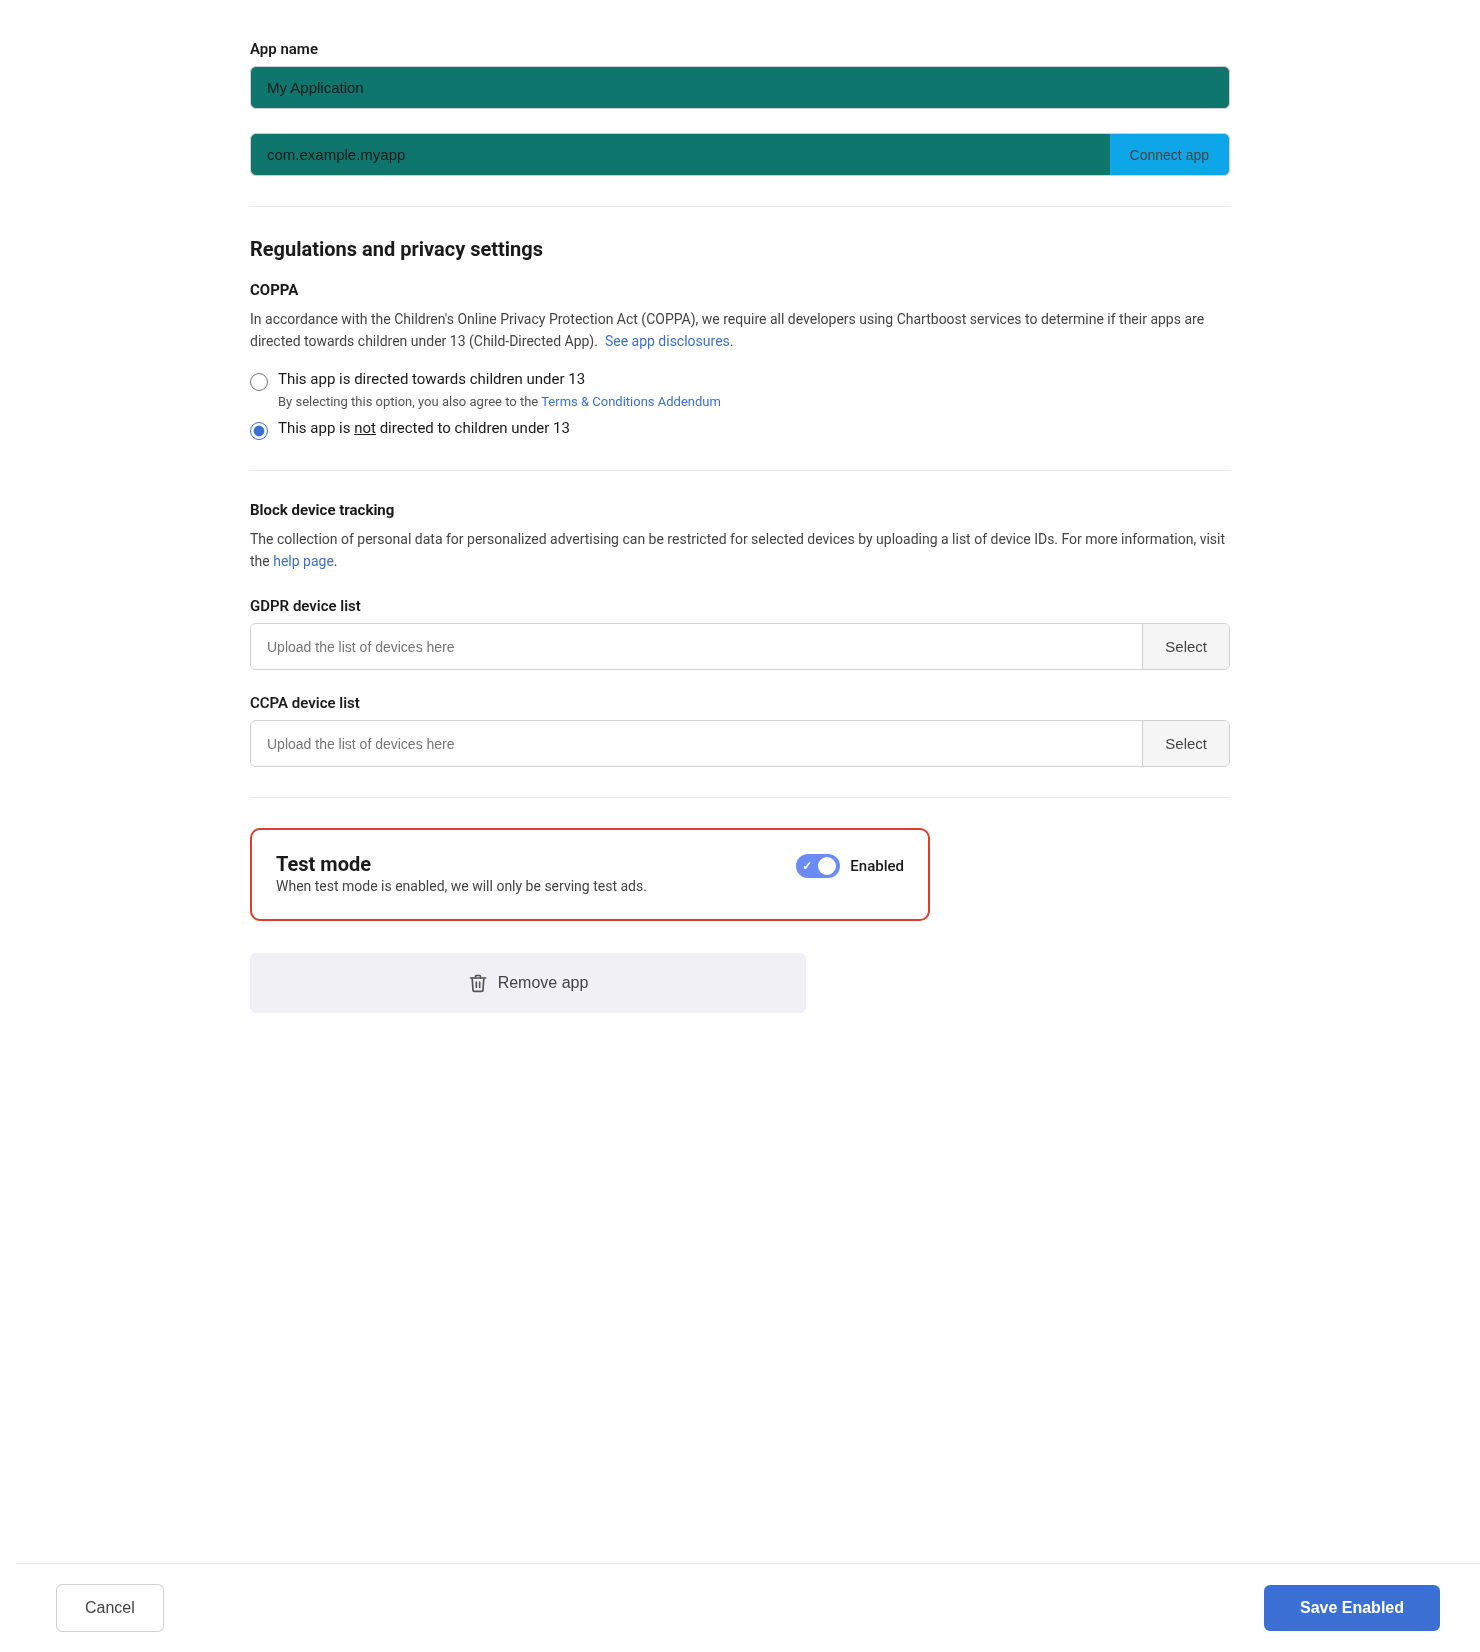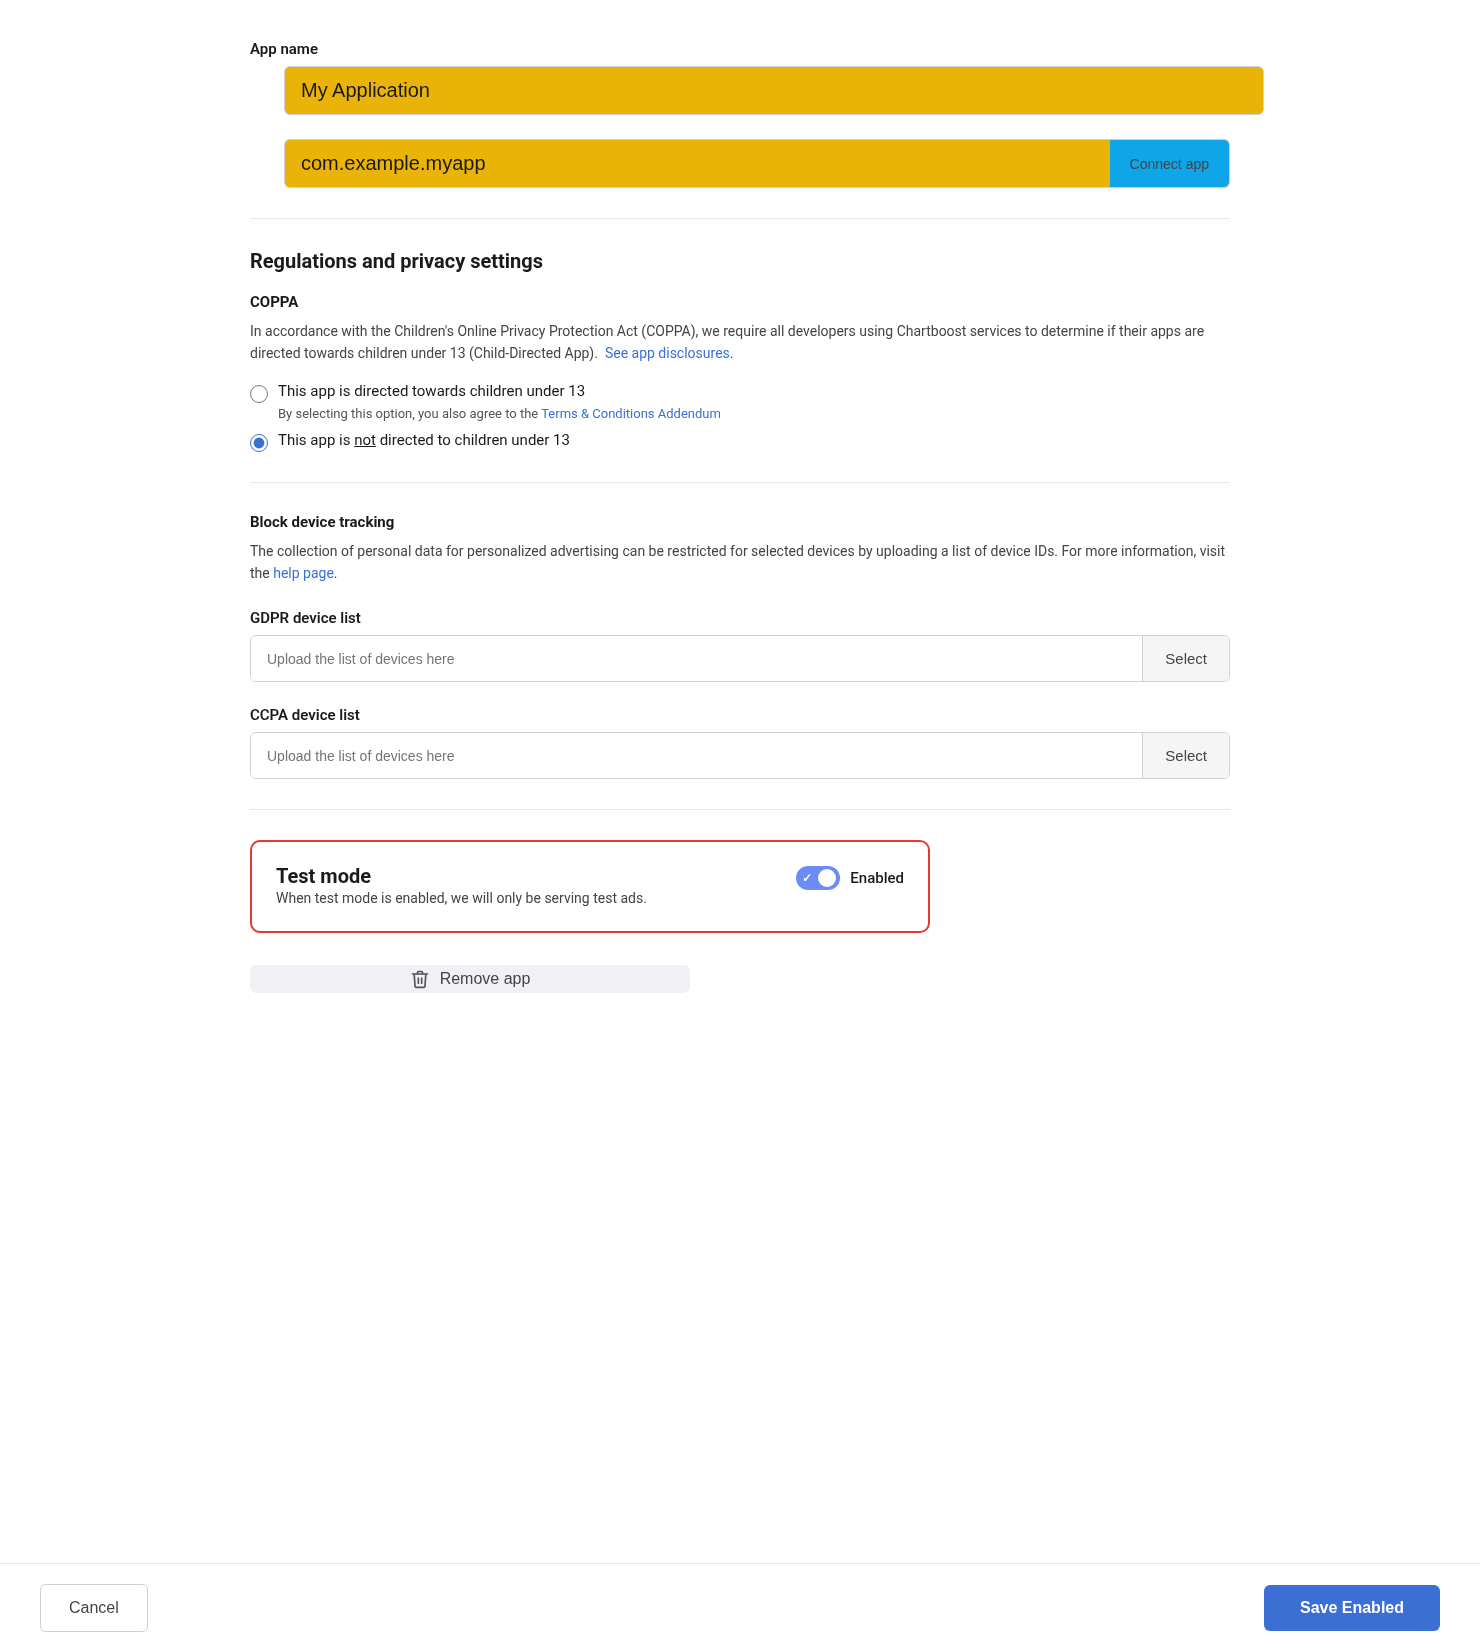--- a/index.html
+++ b/index.html
@@ -34,25 +34,24 @@
       color: #1a1a1a;
       margin-bottom: 8px;
       display: block;
     }
 
     .text-input {
       width: 100%;
       padding: 12px 16px;
       border: 1.5px solid #d0d0d0;
       border-radius: 6px;
-      font-size: 20px;
-      color: #1a1a1a;
-      background: #eab308;
+      font-size: 15px;
+      color: #1a1a1a;
+      background: #0f766e;
       outline: none;
-      margin-left: 34px;
     }
 
     .input-with-button {
       display: flex;
       align-items: stretch;
     }
 
     .input-with-button .text-input {
       border-radius: 6px 0 0 6px;
       border-right: none;
@@ -279,43 +278,43 @@
       color: #1a1a1a;
       font-weight: 500;
     }
 
     
     .remove-app-btn {
       display: flex;
       align-items: center;
       justify-content: center;
       gap: 10px;
-      padding: 4px 30px;
+      padding: 20px 30px;
       background: #f0f0f5;
       border: none;
       border-radius: 6px;
       color: #444;
       font-size: 16px;
       font-weight: 500;
       cursor: pointer;
-      width: 440px;
+      width: 556px;
       margin-bottom: 40px;
     }
 
     .trash-icon {
       width: 20px;
       height: 20px;
       color: #555;
     }
 
     
     .footer-bar {
       position: fixed;
       bottom: 0;
-      left: 0;
+      left: 16px;
       right: 0;
       background: #ffffff;
       border-top: 1.5px solid #e8e8e8;
       padding: 20px 40px;
       display: flex;
       align-items: center;
       justify-content: space-between;
       z-index: 100;
     }
 

